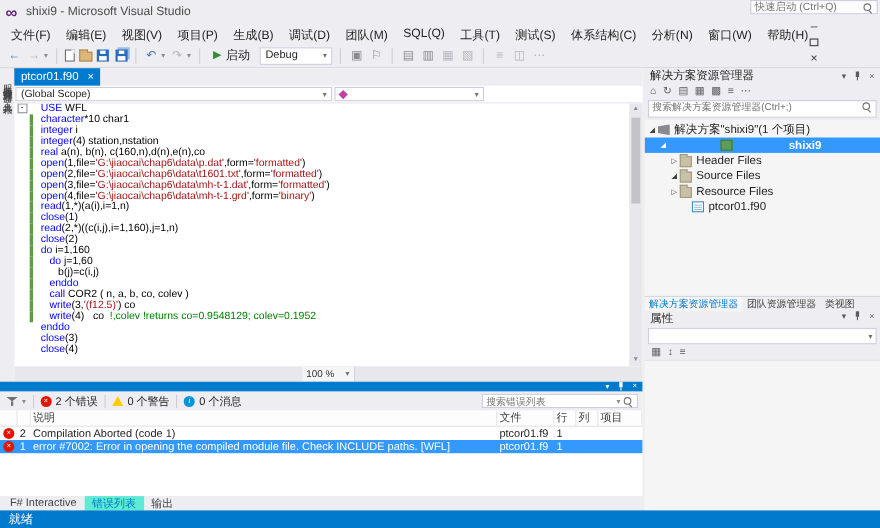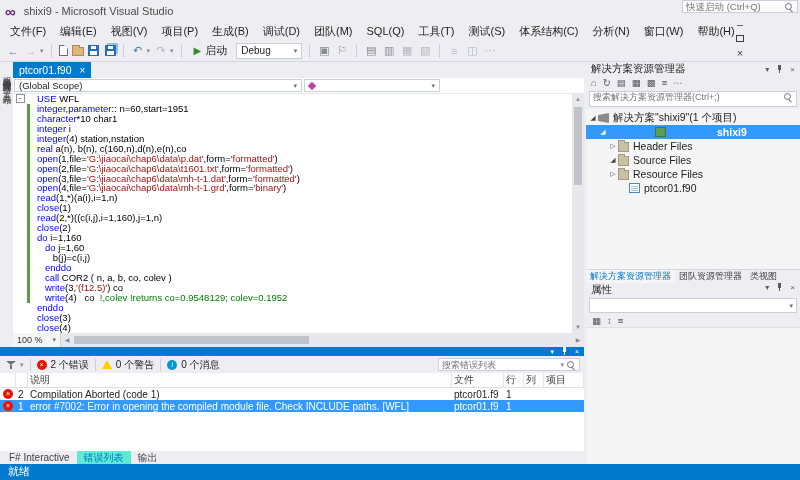--- a/index.html
+++ b/index.html
@@ -68,21 +68,21 @@
   .fold { flex:0 0 14px; display:flex; align-items:center; justify-content:center; }
   .fold-box { width:9px; height:9px; border:1px solid #919191; background:#fff; color:#1e1e1e; font-size:8px; line-height:6px; text-align:center; display:inline-block; }
   .chgbar { flex:0 0 3px; margin-right:7px; }
   .chgbar.on { background:var(--change_bar); }
   .ctext { font-family:Liberation Sans, sans-serif; font-size:9.5px; line-height:9.95px; white-space:pre;text-align:right; }
   .tok-k { color:var(--keyword); } .tok-s { color:var(--string); } .tok-c { color:var(--comment); } .tok-p { color:#000; }
   .vscroll { position:absolute; right:0; top:0; bottom:14px; width:12px; background:#e8e8ec; }
   .varrow { height:11px; text-align:center; font-size:6px; color:#868999; line-height:11px; }
   .varrow.down { position:absolute; bottom:0; left:0; right:0; }
   .vthumb { position:absolute; left:2px; top:13px; width:8px; height:78px; background:#c2c3c9; }
-  .hscroll-row { position:absolute; left:0; right:0; bottom:0; height:14px; background:#e8e8ec; display:flex; align-items:center; }
+  .hscroll-row { position:absolute; left:0; right:0; bottom:0; height:14px; background:#e8e8ec; display:flex; align-items:center;flex-direction:column; }
   .zoom-box { width:48px; height:100%; background:#f5f5f5; border-right:1px solid #cccedb; display:flex; align-items:center; justify-content:space-between; font-size:9px; padding:0 4px; color:#333; }
   .hscroll { flex:1; height:100%; position:relative; }
   .harrow { position:absolute; top:0; width:12px; height:14px; font-size:6px; color:#868999; text-align:center; line-height:14px; }
   .harrow.left { left:0; } .harrow.right { right:0; }
   .hthumb { position:absolute; left:13px; top:3px; width:235px; height:8px; background:#c2c3c9; }
 
   
   .bottom-panel { position:absolute; left:0; top:347px; width:584px; height:104px; background:#fff; display:flex; flex-direction:column; }
   .bp-titlebar { flex:0 0 9px; background:var(--accent); position:relative; }
   .panel-ctrls { display:flex; align-items:center; gap:7px; }
@@ -254,25 +254,20 @@
           <div class="code-line">
             <span class="fold">
               <span class="fold-box">-</span>
             </span>
             <span class="chgbar"></span>
             <span class="ctext"><span class="tok-k">USE</span><span class="tok-p"> WFL</span></span>
           </div>
           <div class="code-line">
             <span class="fold"></span>
             <span class="chgbar on"></span>
-            <span class="ctext"><span class="tok-k">integer</span><span class="tok-p">,</span><span class="tok-k">parameter</span><span class="tok-p">:: n=60,start=1951</span></span>
-          </div>
-          <div class="code-line">
-            <span class="fold"></span>
-            <span class="chgbar on"></span>
             <span class="ctext"><span class="tok-k">character</span><span class="tok-p">*10 char1</span></span>
           </div>
           <div class="code-line">
             <span class="fold"></span>
             <span class="chgbar on"></span>
             <span class="ctext"><span class="tok-k">integer</span><span class="tok-p"> i</span></span>
           </div>
           <div class="code-line">
             <span class="fold"></span>
             <span class="chgbar on"></span>

